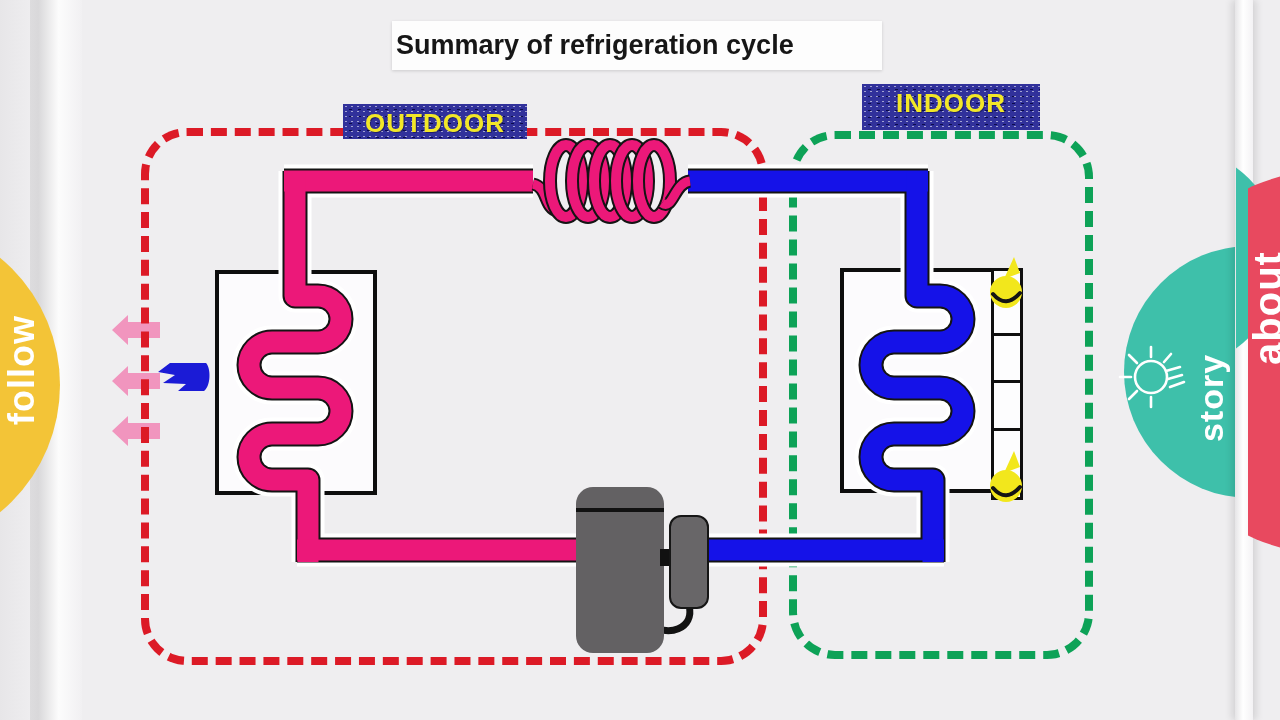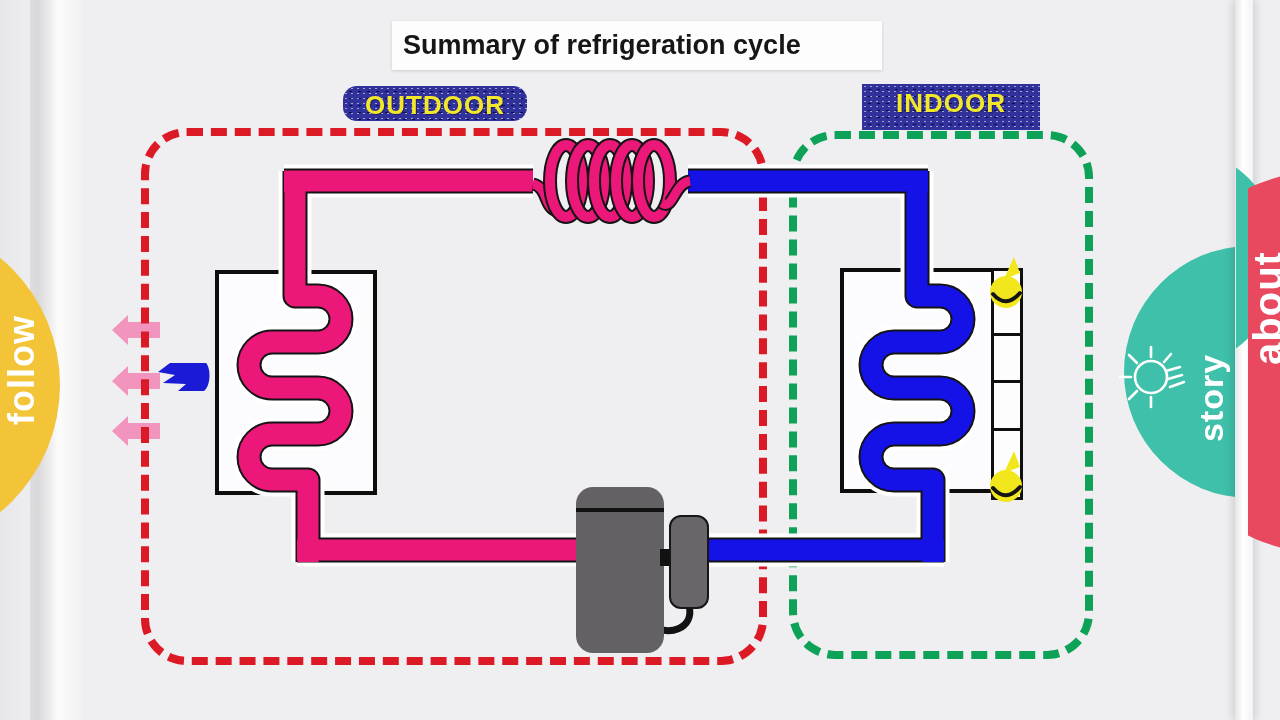--- a/index.html
+++ b/index.html
@@ -26,28 +26,28 @@
   #about-circle{left:1138px;top:170px;width:384px;height:384px;border-radius:50%;
     background:#e8495f;z-index:5;clip-path:inset(0 0 0 110px);}
   .ribbon-text{z-index:9;color:#fff;font-weight:bold;text-align:center;
     transform:rotate(-90deg);letter-spacing:1px;line-height:44px;}
   #follow-text{left:-63px;top:348px;width:170px;height:44px;font-size:36px;}
   #story-text{left:1136px;top:376px;width:150px;height:44px;font-size:34px;}
   #about-text{left:1173px;top:286px;width:190px;height:44px;font-size:40px;}
   
   #title-box{left:392px;top:21px;width:490px;height:49px;background:#fdfdfd;z-index:9;
     box-shadow:0 1px 3px rgba(0,0,0,.15);}
-  #title-text{padding-left:11px;font-size:27px;font-weight:bold;color:#161616;line-height:49px;}
+  #title-text{padding-left:4px;font-size:27px;font-weight:bold;color:#161616;line-height:49px;}
   .zone-label{z-index:9;background-color:#31319b;
     background-image:radial-gradient(rgba(255,255,255,.55) 1px,transparent 1.3px),
                      radial-gradient(rgba(8,8,70,.9) 1px,transparent 1.3px);
     background-size:6px 5px,9px 7px;background-position:0 0,3px 2px;
     color:#f2e728;font-size:26px;font-weight:bold;text-align:center;line-height:39px;
     letter-spacing:1px;text-shadow:1px 1px 0 rgba(10,10,50,.45);}
-  #outdoor-label{left:343px;top:86px;width:184px;height:35px;border-radius:14px;}
+  #outdoor-label{left:343px;top:104px;width:184px;height:35px;}
   #indoor-label{left:862px;top:84px;width:178px;height:46px;}
   
   #outdoor-zone{left:141px;top:128px;width:626px;height:537px;z-index:6;
     border:8px dashed #dc1a26;border-radius:46px;box-sizing:border-box;}
   #indoor-zone{left:789px;top:131px;width:304px;height:528px;z-index:6;
     border:8px dashed #0da257;border-radius:46px;box-sizing:border-box;}
   
   .hx-box{background:#fcfbfd;border:4px solid #0d0d0d;box-sizing:border-box;z-index:7;}
   #condenser-box{left:215px;top:270px;width:162px;height:225px;}
   #evaporator-box{left:840px;top:268px;width:170px;height:225px;}

